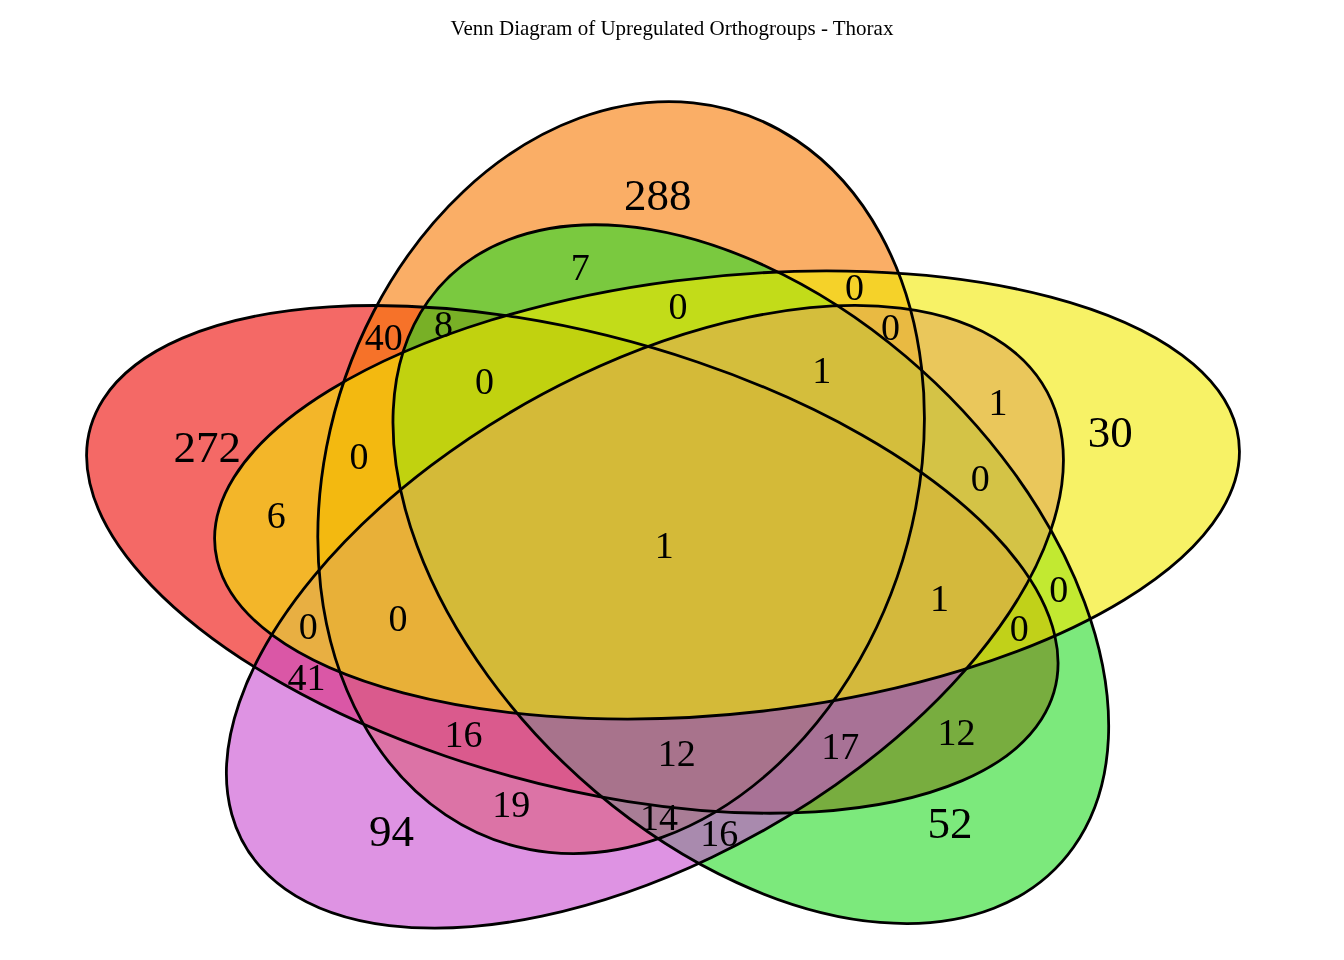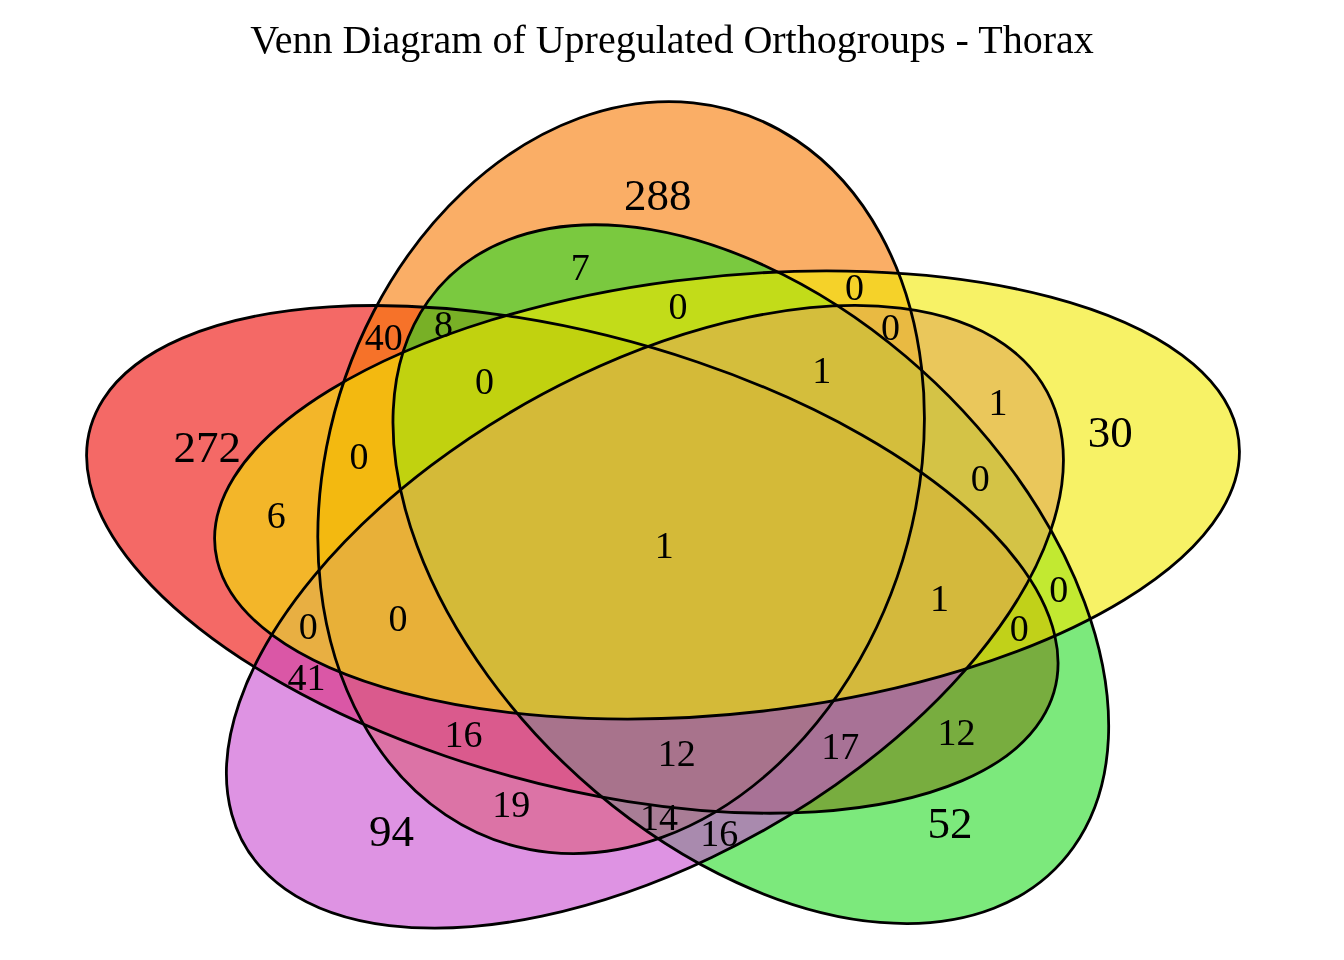--- a/index.html
+++ b/index.html
@@ -7,21 +7,21 @@
     position:relative;
     width:1344px;height:960px;
     background:#ffffff;
     overflow:hidden;
     font-family:"Liberation Serif","DejaVu Serif",serif;
   }
   .title{
     position:absolute;
     top:16px;left:0;right:0;
     text-align:center;
-    font-size:40px;
+    font-size:21px;
     color:#000;
     font-family:"Liberation Serif","DejaVu Serif",serif;
   }
   svg{position:absolute;top:0;left:0;}
   text{font-family:"Liberation Serif","DejaVu Serif",serif;}
 </style>
 </head>
 <body>
 
 <div class="screen">

